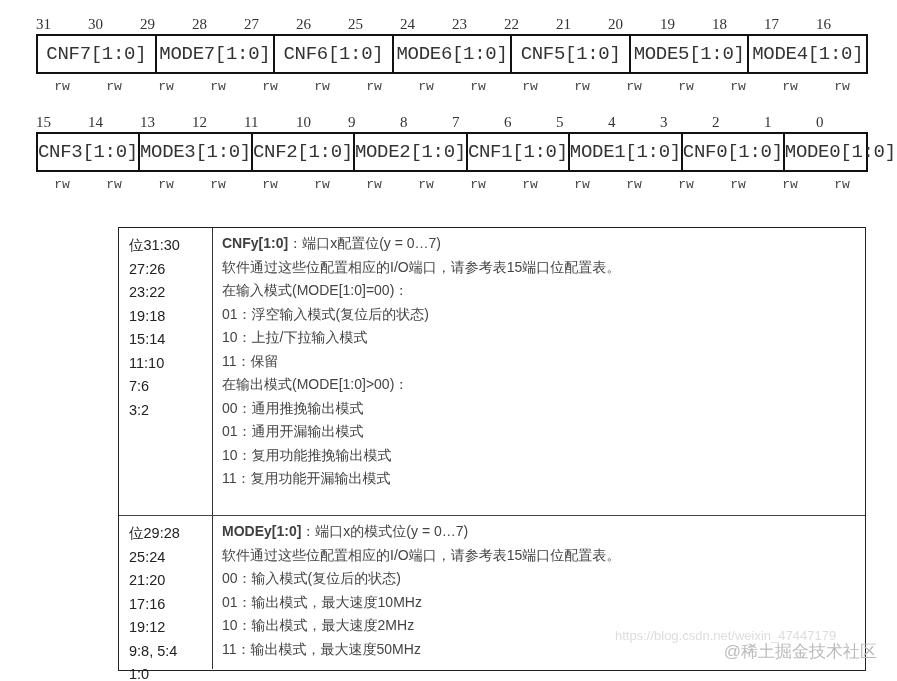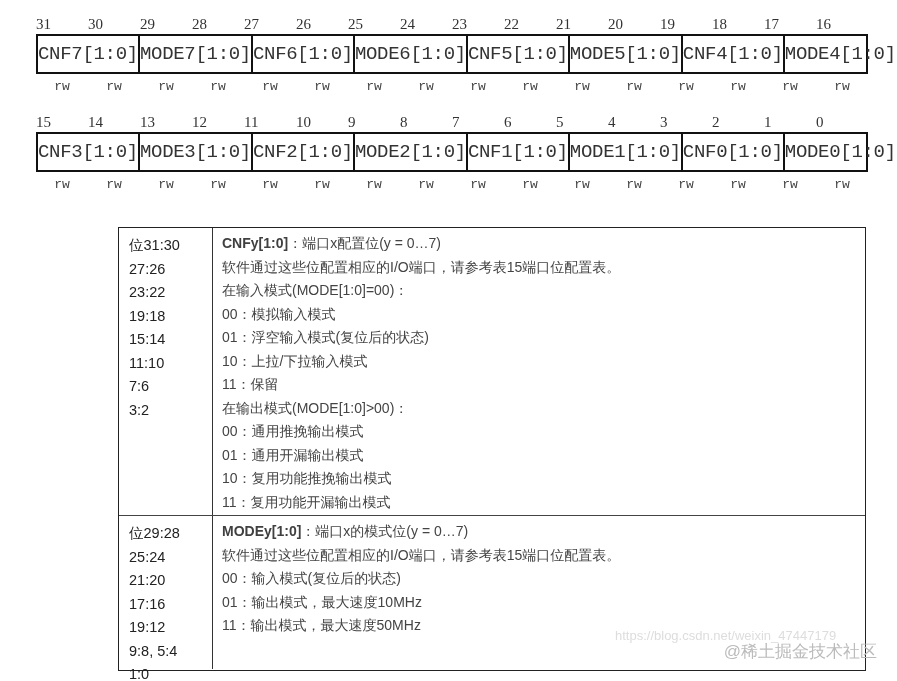--- a/index.html
+++ b/index.html
@@ -60,21 +60,20 @@
     <span>17</span>
     <span>16</span>
   </div>
   <div class="fields">
     <div class="field">CNF7[1:0]</div>
     <div class="field">MODE7[1:0]</div>
     <div class="field">CNF6[1:0]</div>
     <div class="field">MODE6[1:0]</div>
     <div class="field">CNF5[1:0]</div>
     <div class="field">MODE5[1:0]</div>
-    <div class="field">CNF4[1:0]</div>
     <div class="field">MODE4[1:0]</div>
   </div>
   <div class="access">
     <span>rw</span>
     <span>rw</span>
     <span>rw</span>
     <span>rw</span>
     <span>rw</span>
     <span>rw</span>
     <span>rw</span>
@@ -148,21 +147,20 @@
       <div>19:18</div>
       <div>15:14</div>
       <div>11:10</div>
       <div>7:6</div>
       <div>3:2</div>
     </div>
     <div class="text-col">
       <div class="head"><b>CNFy[1:0]</b><span>：端口x配置位(y = 0…7)</span></div>
       <div>软件通过这些位配置相应的I/O端口，请参考表15端口位配置表。</div>
       <div>在输入模式(MODE[1:0]=00)：</div>
-      <div>00：模拟输入模式</div>
       <div>01：浮空输入模式(复位后的状态)</div>
       <div>10：上拉/下拉输入模式</div>
       <div>11：保留</div>
       <div>在输出模式(MODE[1:0]&gt;00)：</div>
       <div>00：通用推挽输出模式</div>
       <div>01：通用开漏输出模式</div>
       <div>10：复用功能推挽输出模式</div>
       <div>11：复用功能开漏输出模式</div>
     </div>
   </div>
@@ -174,19 +172,20 @@
       <div>17:16</div>
       <div>19:12</div>
       <div>9:8, 5:4</div>
       <div>1:0</div>
     </div>
     <div class="text-col">
       <div class="head"><b>MODEy[1:0]</b><span>：端口x的模式位(y = 0…7)</span></div>
       <div>软件通过这些位配置相应的I/O端口，请参考表15端口位配置表。</div>
       <div>00：输入模式(复位后的状态)</div>
       <div>01：输出模式，最大速度10MHz</div>
+      <div>10：输出模式，最大速度2MHz</div>
       <div>11：输出模式，最大速度50MHz</div>
     </div>
   </div>
 </div>
 
 <div class="watermark-url">https://blog.csdn.net/weixin_47447179</div>
 <div class="watermark">@稀土掘金技术社区</div>
 
 </body></html>

